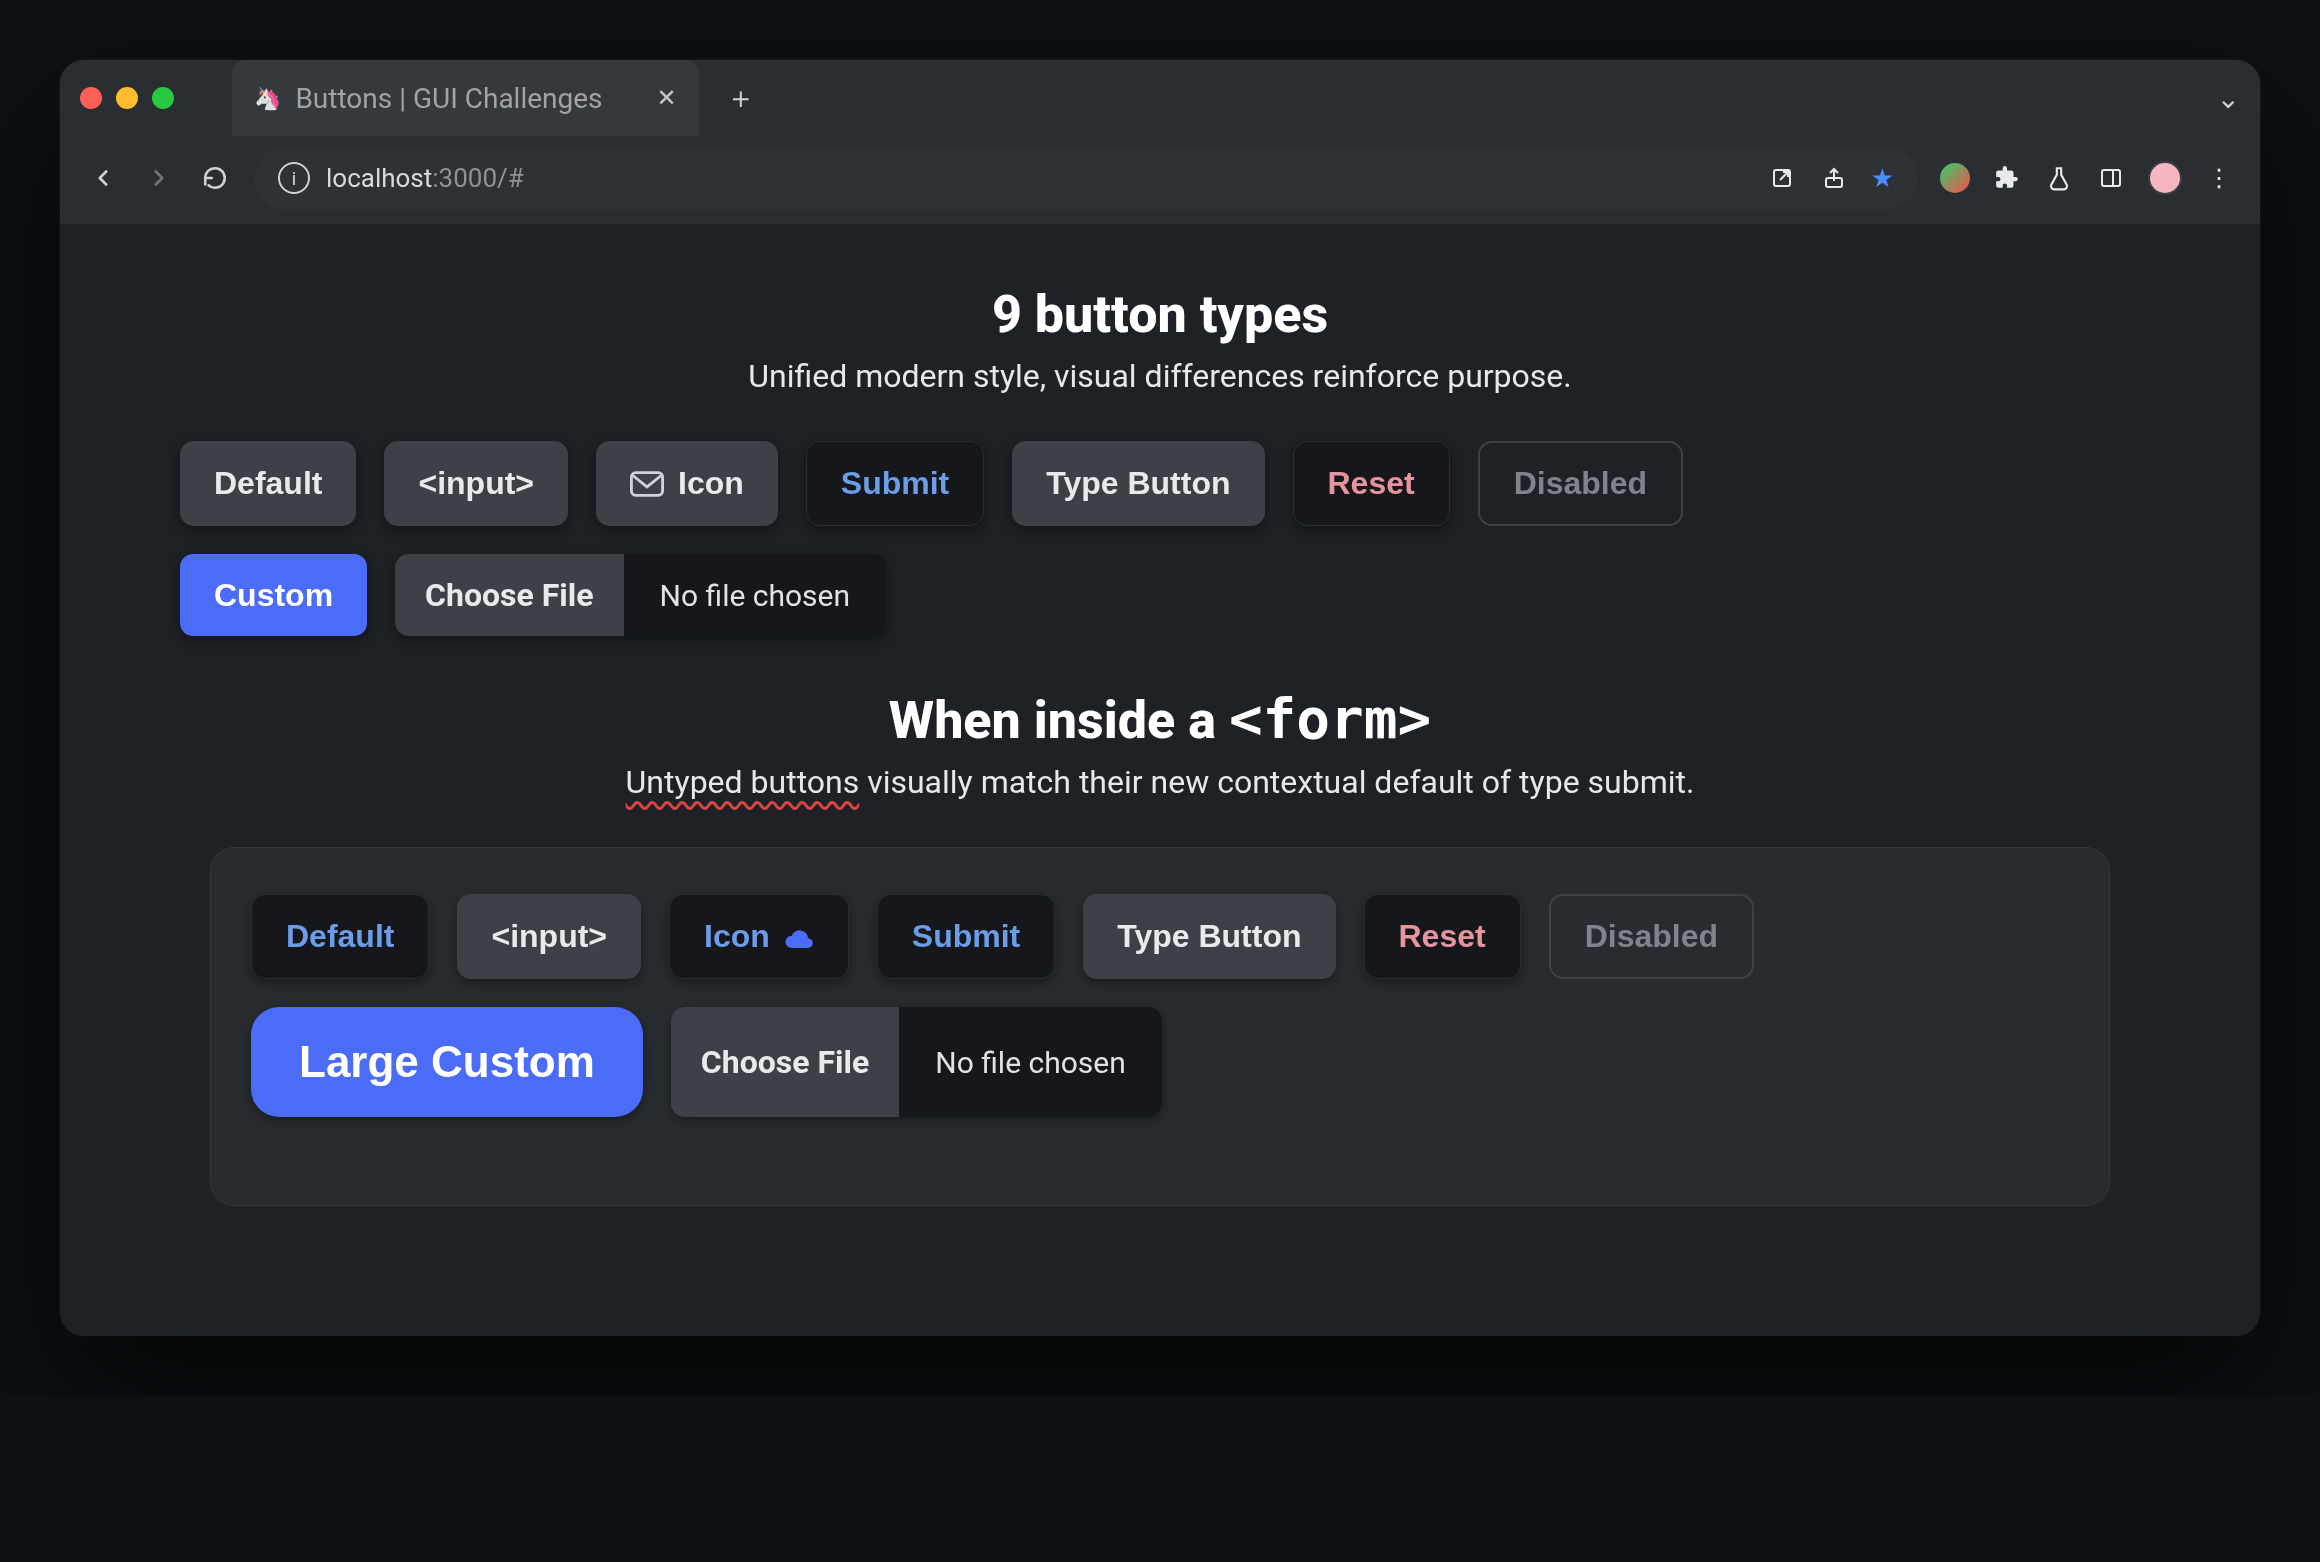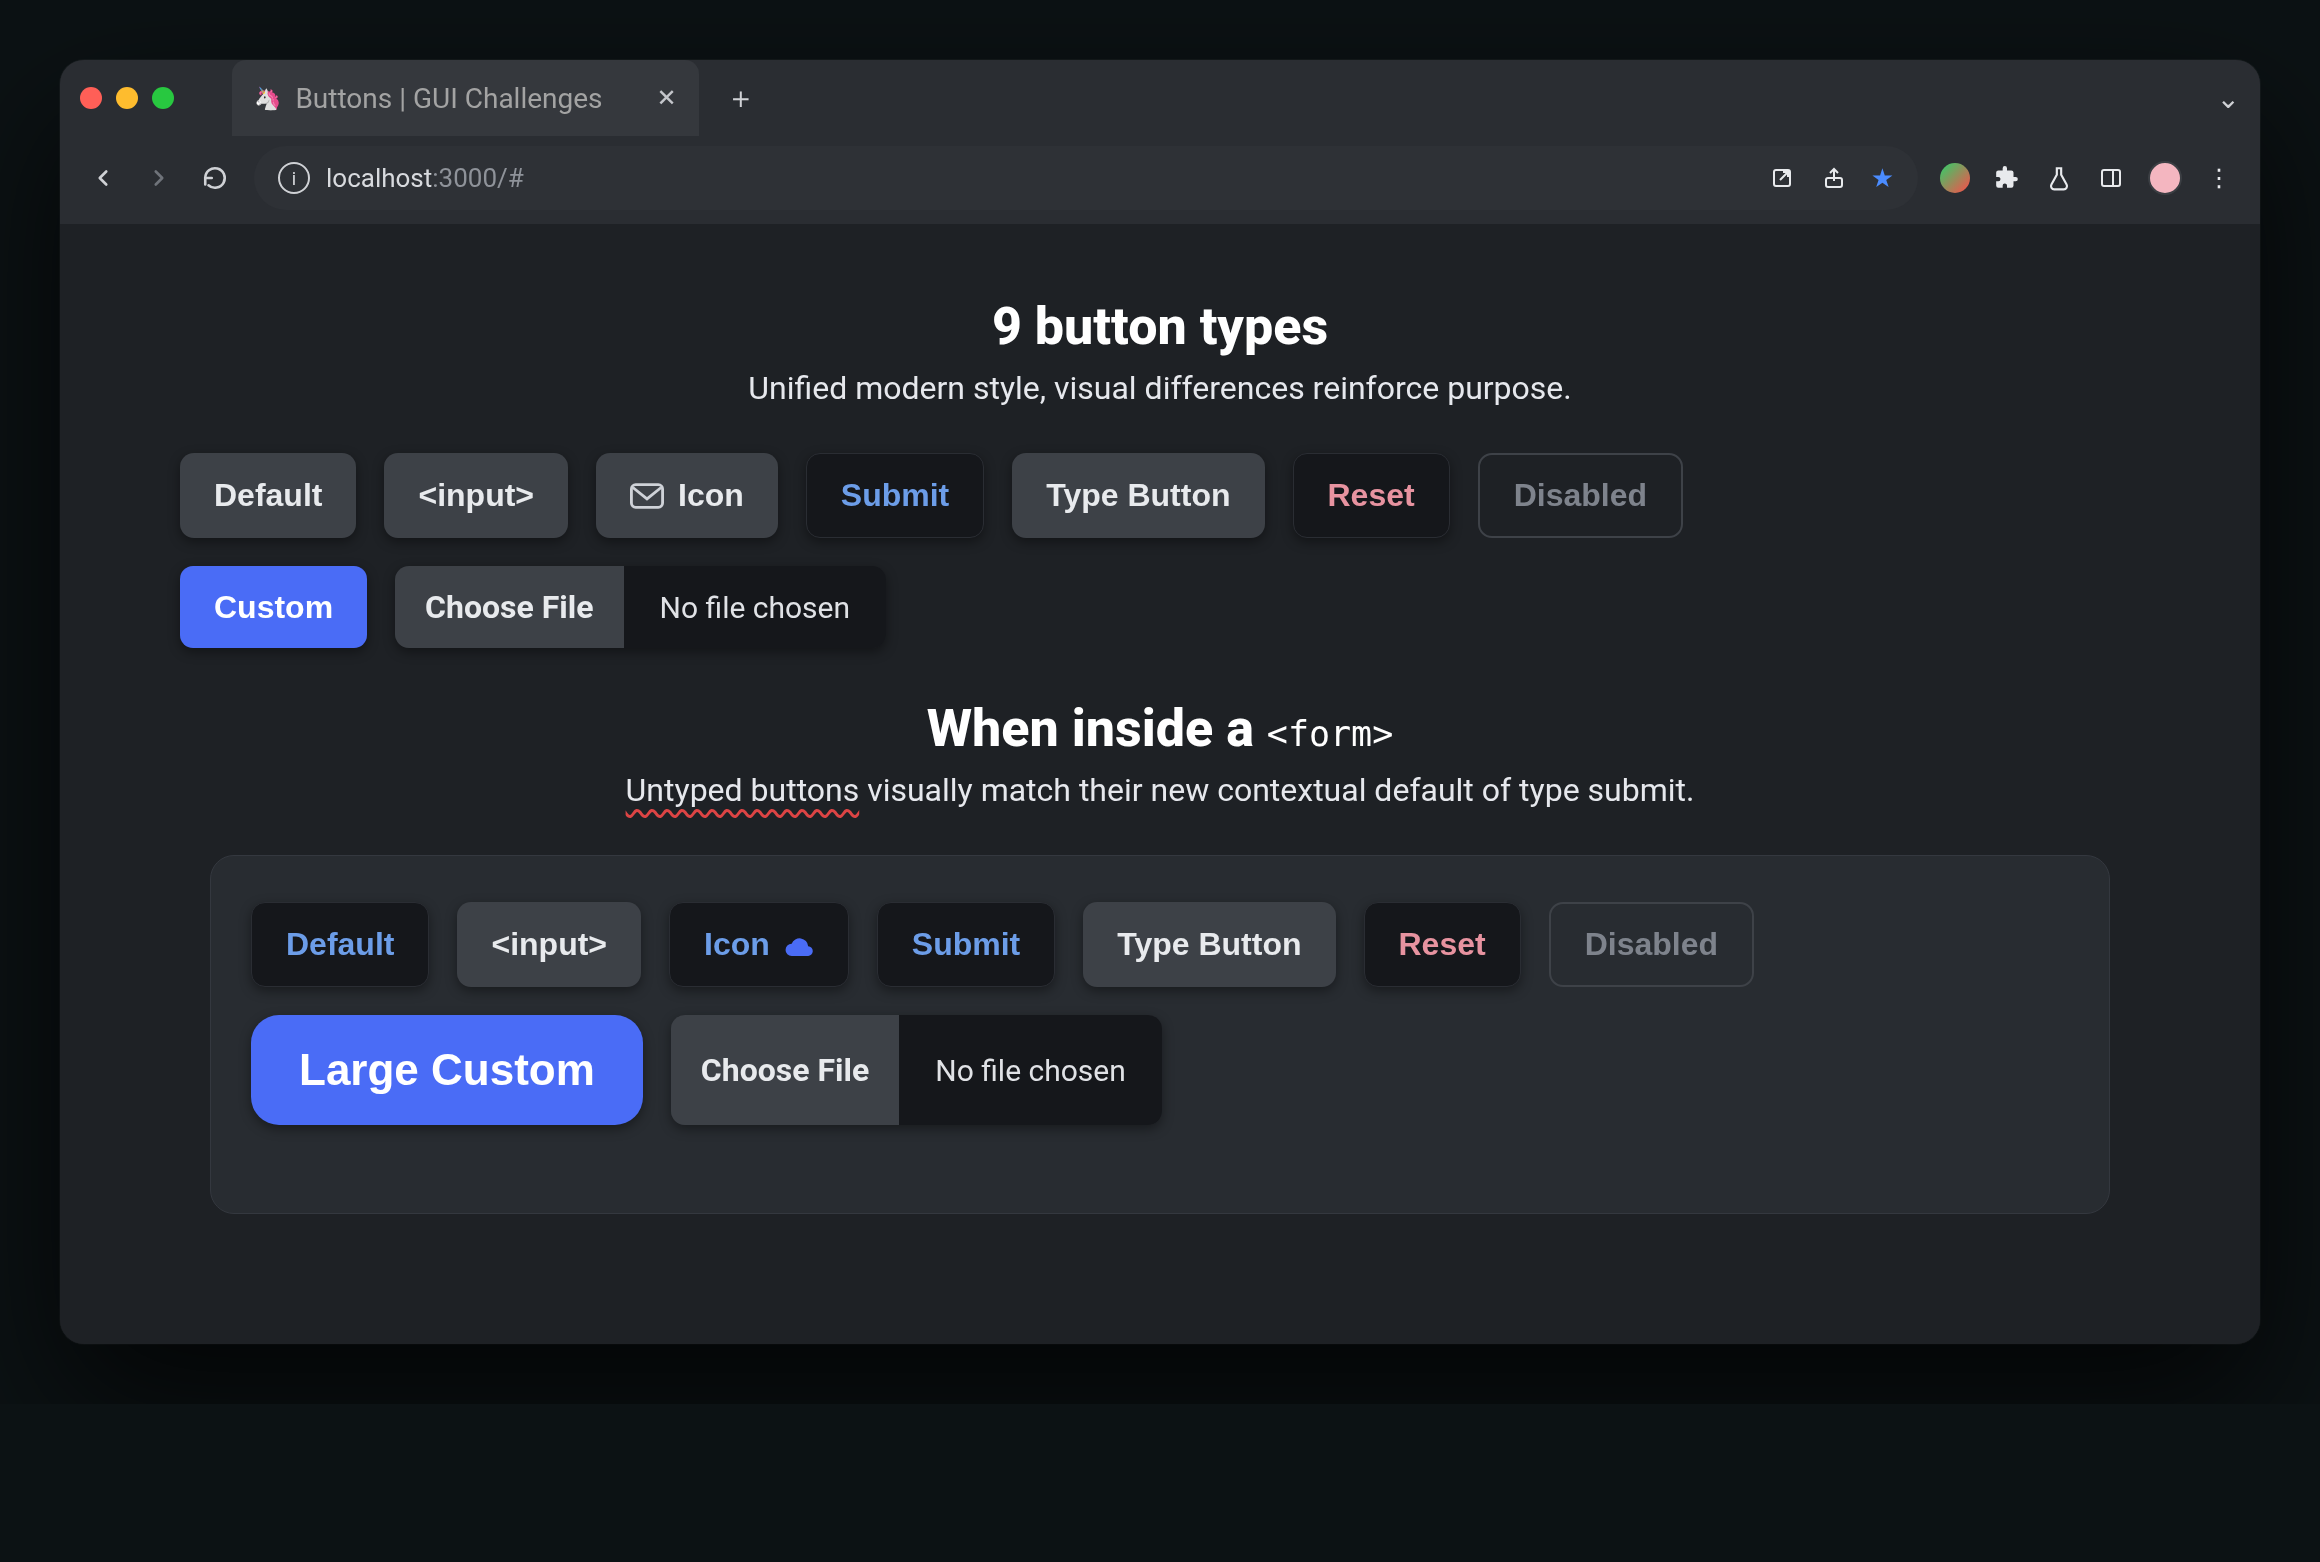--- a/index.html
+++ b/index.html
@@ -58,23 +58,23 @@
   .addr .info{width:28px;height:28px;border:2px solid #cfd1d5;border-radius:50%;display:flex;align-items:center;justify-content:center;font-size:18px;}
   .addr .path .dim{color:#8e9299;}
   .addr .right{margin-left:auto;display:flex;align-items:center;gap:22px;}
   .star{color:#4b8cff;font-size:26px;}
   .exticon{width:30px;height:30px;display:flex;align-items:center;justify-content:center;color:#e8eaed;font-size:24px;}
   .circ{width:30px;height:30px;border-radius:50%;background:linear-gradient(135deg,#2cd26a,#ff4a4a);} 
   .avatar{width:30px;height:30px;border-radius:50%;background:#f4b6c0;border:2px solid #3b3e43;}
   
   .page{background:var(--page-bg);padding:60px 40px 80px;}
   .section{max-width:1960px;margin:0 auto 50px;text-align:center;}
-  .section h2{font-size:52px;font-weight:800;margin:12px 0 12px;color:#fff;}
+  .section h2{font-size:52px;font-weight:800;margin:0 0 12px;color:#fff;}
   .section p.sub{font-size:32px;margin:0 0 46px;color:#e6e8ed;}
-  .section h2 code{font-family:ui-monospace,Menlo,Consolas,monospace;font-weight:400;font-size:35px;}
+  .section h2 code{font-family:ui-monospace,Menlo,Consolas,monospace;font-weight:700;font-size:56px;}
   .row{display:flex;flex-wrap:wrap;gap:28px;justify-content:flex-start;margin-bottom:28px;}
   .btn{
     display:inline-flex;align-items:center;gap:14px;
     padding:22px 34px;font-size:32px;font-weight:700;
     border-radius:14px;border:none;color:var(--btn-text);
     box-shadow:0 4px 12px rgba(0,0,0,0.4);
     cursor:pointer;
   }
   .btn.default{background:var(--btn-bg);}
   .btn.dark{background:var(--btn-bg-dark);border:1px solid #2a2d33;}

